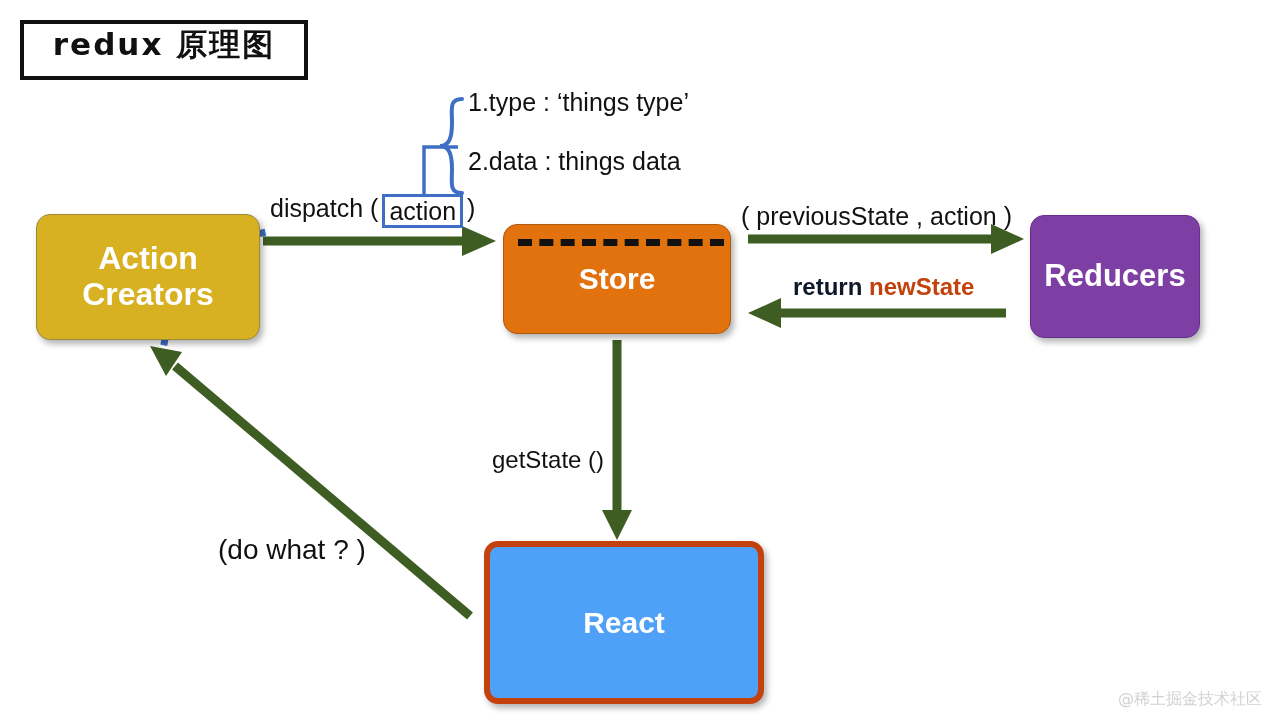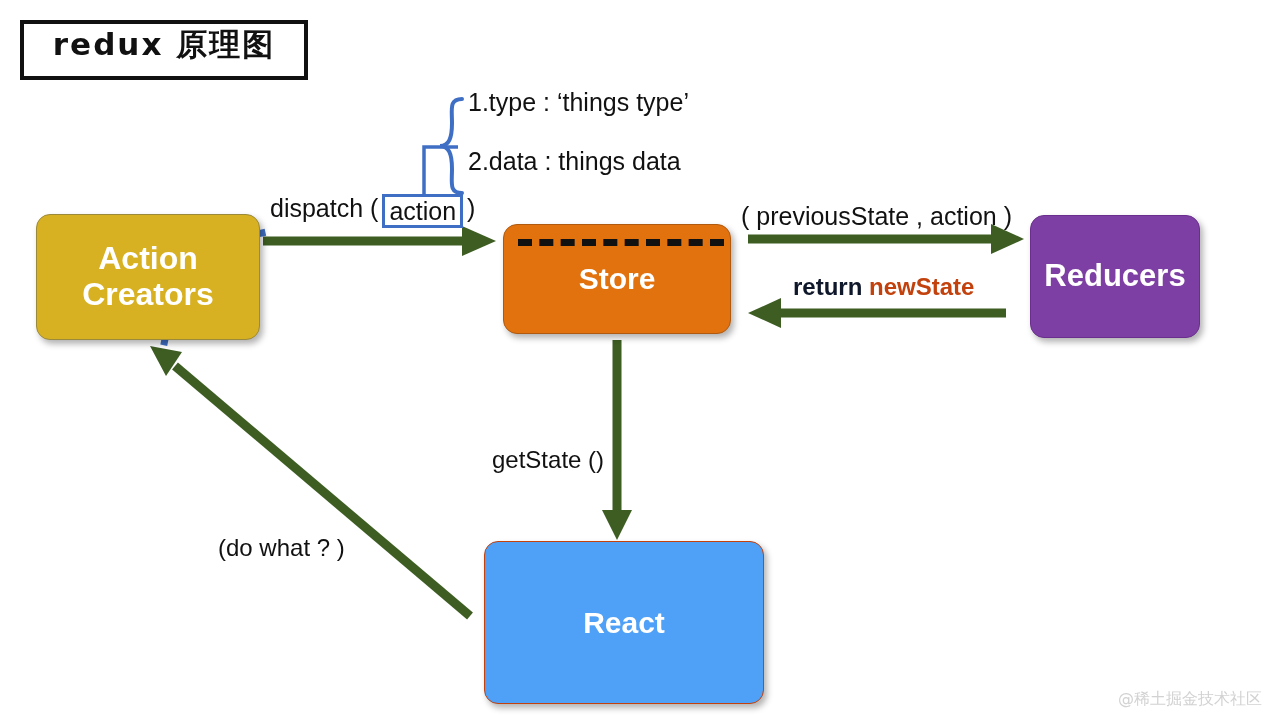--- a/index.html
+++ b/index.html
@@ -78,21 +78,21 @@
   }
   #node-reducers {
     left: 1030px; top: 215px; width: 170px; height: 123px;
     background: #7D3FA3;
     border: 1px solid #6a2f8e;
     font-size: 31px;
   }
   #node-react-components {
     left: 484px; top: 541px; width: 280px; height: 163px;
     background: #4FA1F7;
-    border: 1px solid #c2410c;
+    border: 6px solid #c2410c;
     font-size: 30px;
   }
   #store-dash {
     position: absolute;
     left: 14px;
     right: 6px;
     top: 14px;
     height: 0;
     border-top: 7px dashed #111111;
   }
@@ -126,21 +126,21 @@
     font-weight: bold;
   }
   #label-return-kw { color: #0f172a; }
   #label-newstate-kw { color: #c2410c; }
   #label-getstate {
     left: 492px; top: 446px;
     font-size: 24px;
   }
   #label-do-what {
     left: 218px; top: 534px;
-    font-size: 24px;
+    font-size: 28px;
   }
   #brace-line-1 {
     left: 468px; top: 88px;
     font-size: 25px;
   }
   #brace-line-2 {
     left: 468px; top: 147px;
     font-size: 25px;
   }
   #watermark {

